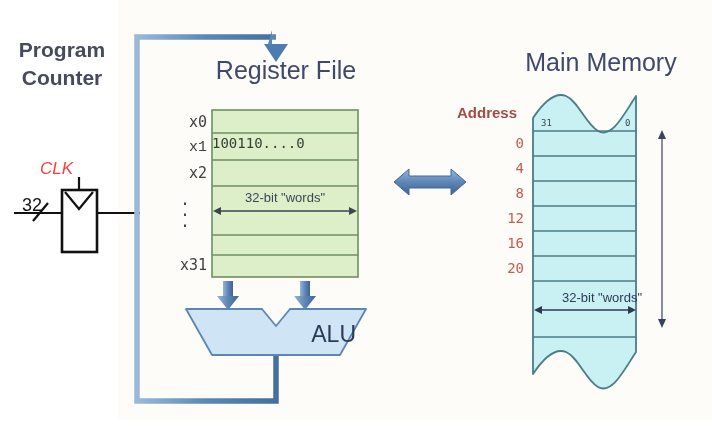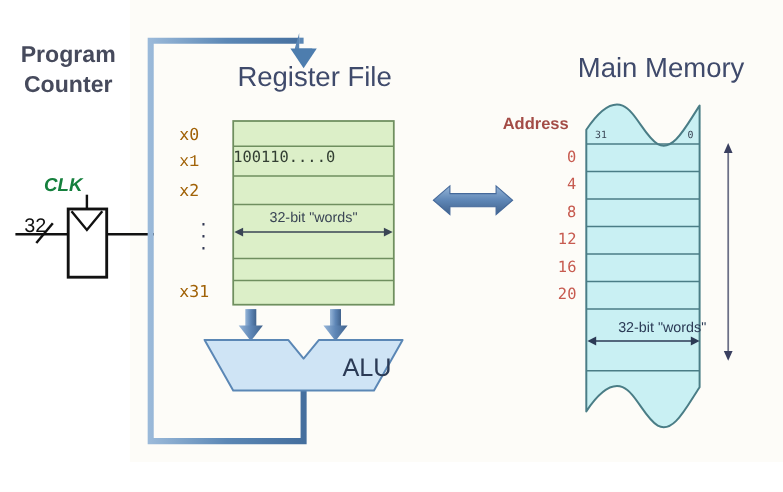--- a/index.html
+++ b/index.html
@@ -47,23 +47,22 @@
     font-weight: bold;
     color: #464a5c;
     line-height: 1.32;
     white-space: normal;
   }
   #clk-label {
     left: 40px;
     top: 160px;
     font-size: 17px;
     font-style: italic;
-    color: #15803d;
+    color: #ef4444;
     font-family: "Liberation Sans", sans-serif;
-    font-weight: bold;
   }
   #bus32-label {
     left: 22px;
     top: 196px;
     font-size: 18px;
     color: #111111;
     font-family: "Liberation Sans", sans-serif;
   }
   
   #rf-title {
@@ -79,23 +78,23 @@
     top: 50px;
     width: 210px;
     text-align: center;
     font-size: 25px;
     color: #3f4a6b;
   }
   
   .reg-label {
     font-family: "DejaVu Sans Mono", monospace;
     font-size: 15px;
-    color: #a16207;
+    color: #404040;
     width: 44px;
-    text-align: left;
+    text-align: right;
   }
   #reg-dots {
     font-family: "DejaVu Sans Mono", monospace;
     font-size: 15px;
     color: #2f3550;
     width: 44px;
     text-align: center;
     line-height: 0.72;
   }
   

